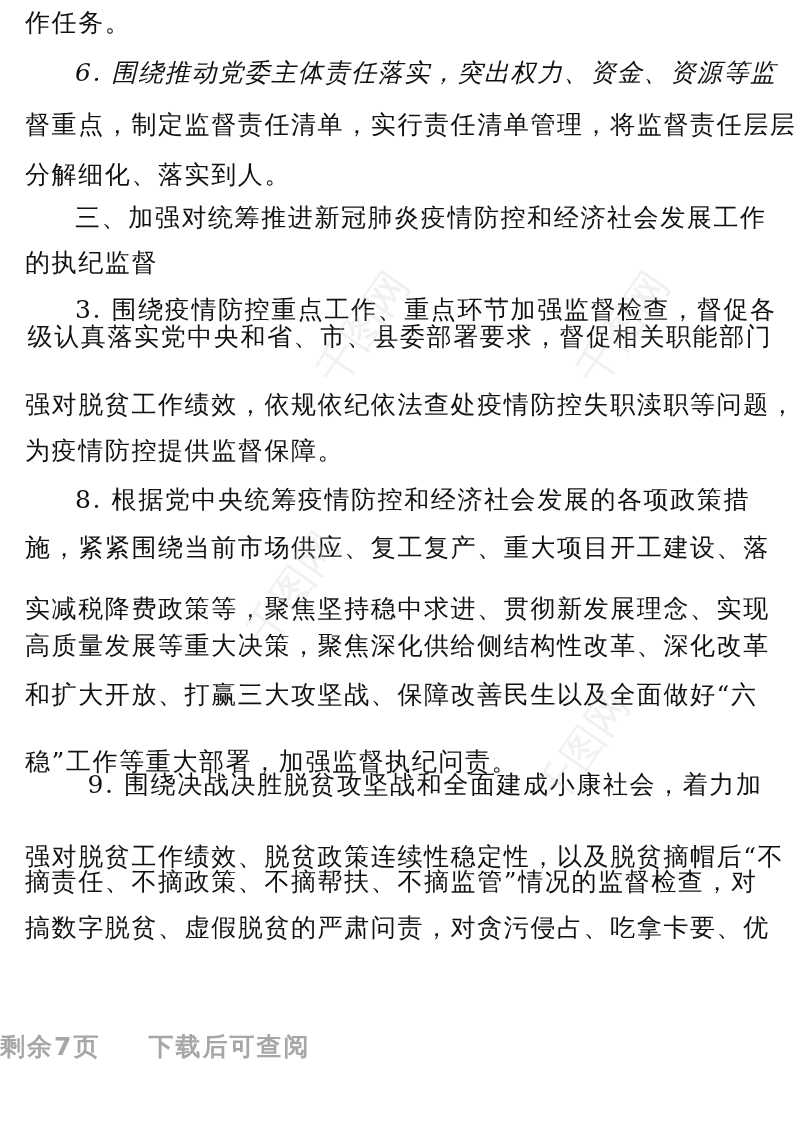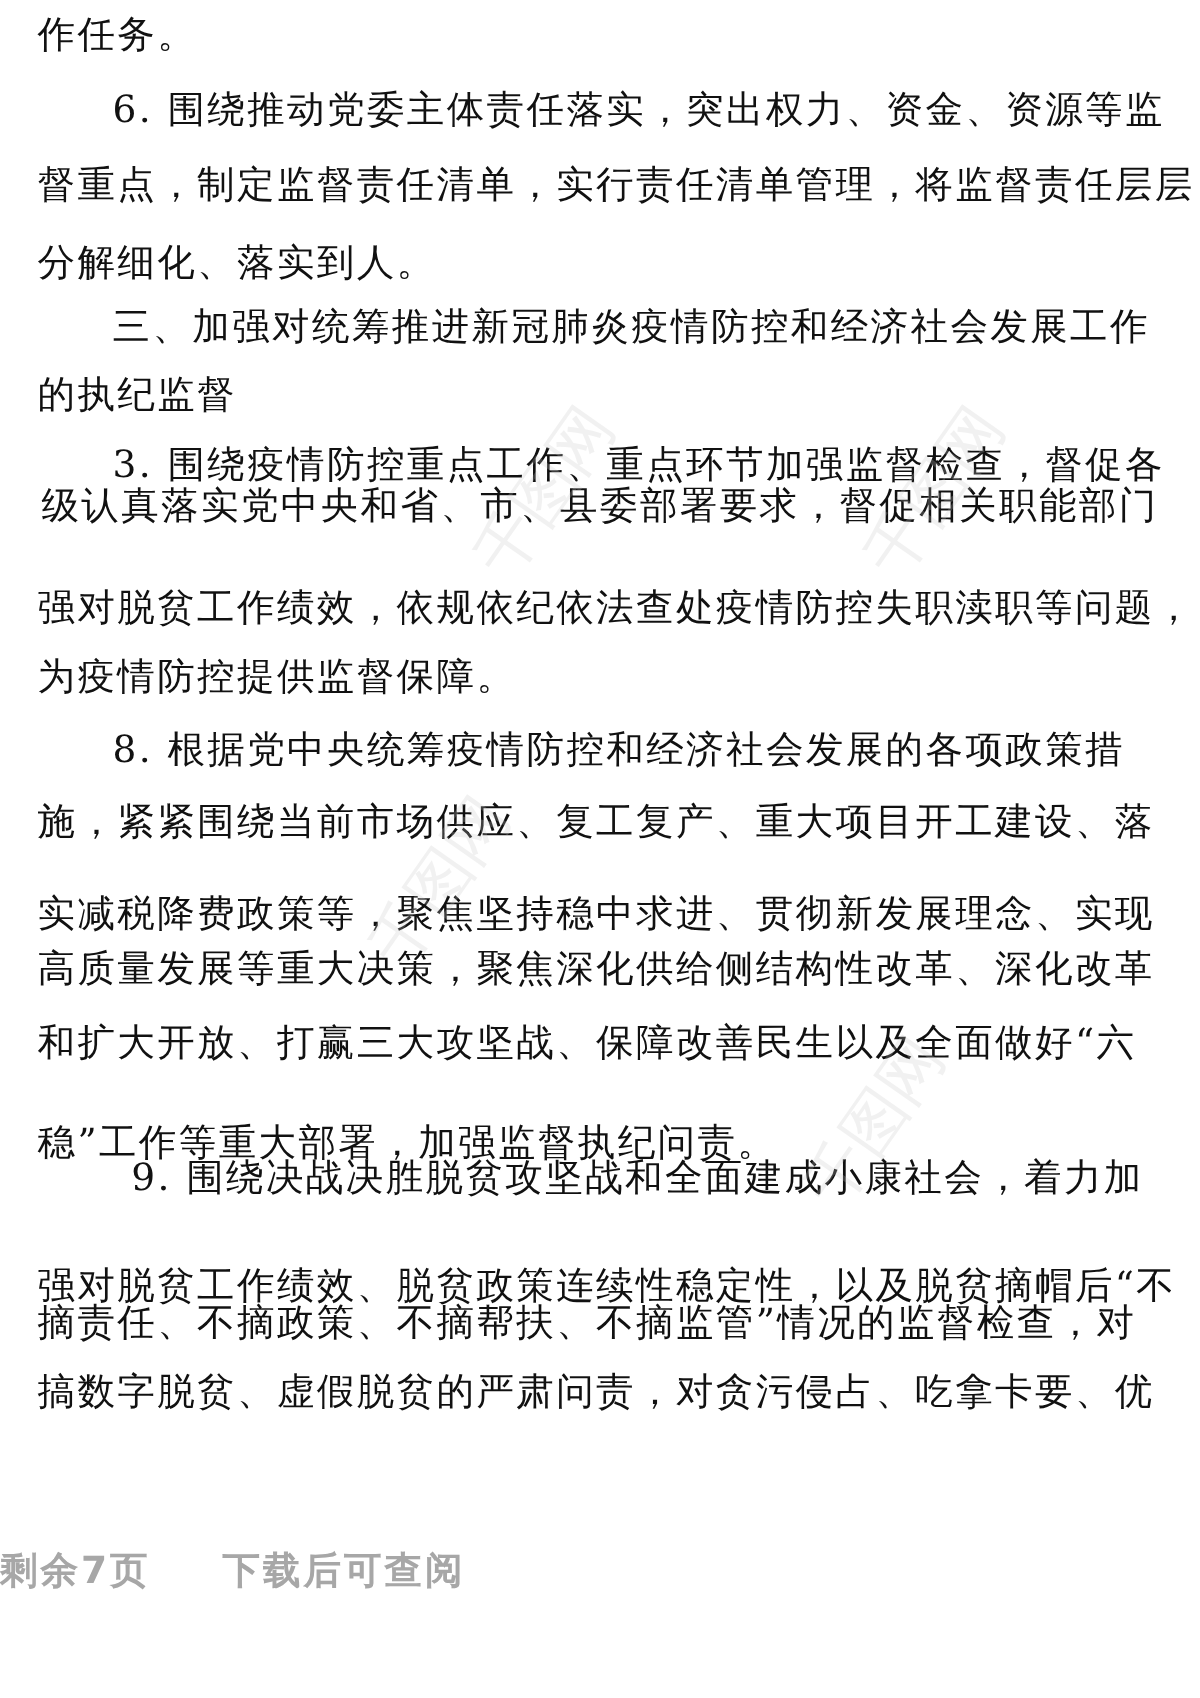--- a/index.html
+++ b/index.html
@@ -15,22 +15,22 @@
       font-family: "DejaVu Sans", "Liberation Sans", sans-serif; font-weight: bold;
       font-size: 25px; color: #a7a7a7; letter-spacing: 2px; }
     .footer-banner .gap { display: inline-block; width: 48px; }
   </style>
 </head>
 <body>
 
 <div class="page">
   <div id="lines">
       <div class="line" style="top: 8px;">作任务。</div>
-      <div class="line indent" style="top: 58px;">6. 围绕推动党委主体责任落实，突出权力、资金、资源等监</div>
-      <div class="line" style="top: 110px; font-family: Liberation Mono, monospace;">督重点，制定监督责任清单，实行责任清单管理，将监督责任层层</div>
+      <div class="line indent" style="top: 58px; font-style: italic;">6. 围绕推动党委主体责任落实，突出权力、资金、资源等监</div>
+      <div class="line" style="top: 110px;">督重点，制定监督责任清单，实行责任清单管理，将监督责任层层</div>
       <div class="line" style="top: 160px;">分解细化、落实到人。</div>
       <div class="line indent" style="top: 203px;">三、加强对统筹推进新冠肺炎疫情防控和经济社会发展工作</div>
       <div class="line" style="top: 248px;">的执纪监督</div>
       <div class="line indent" style="top: 295px;">3. 围绕疫情防控重点工作、重点环节加强监督检查，督促各</div>
       <div class="line" style="top: 322px; text-align: center;">级认真落实党中央和省、市、县委部署要求，督促相关职能部门</div>
       <div class="line" style="top: 390px;">强对脱贫工作绩效，依规依纪依法查处疫情防控失职渎职等问题，</div>
       <div class="line" style="top: 436px;">为疫情防控提供监督保障。</div>
       <div class="line indent" style="top: 485px;">8.  根据党中央统筹疫情防控和经济社会发展的各项政策措</div>
       <div class="line" style="top: 533px;">施，紧紧围绕当前市场供应、复工复产、重大项目开工建设、落</div>
       <div class="line" style="top: 594px;">实减税降费政策等，聚焦坚持稳中求进、贯彻新发展理念、实现</div>

